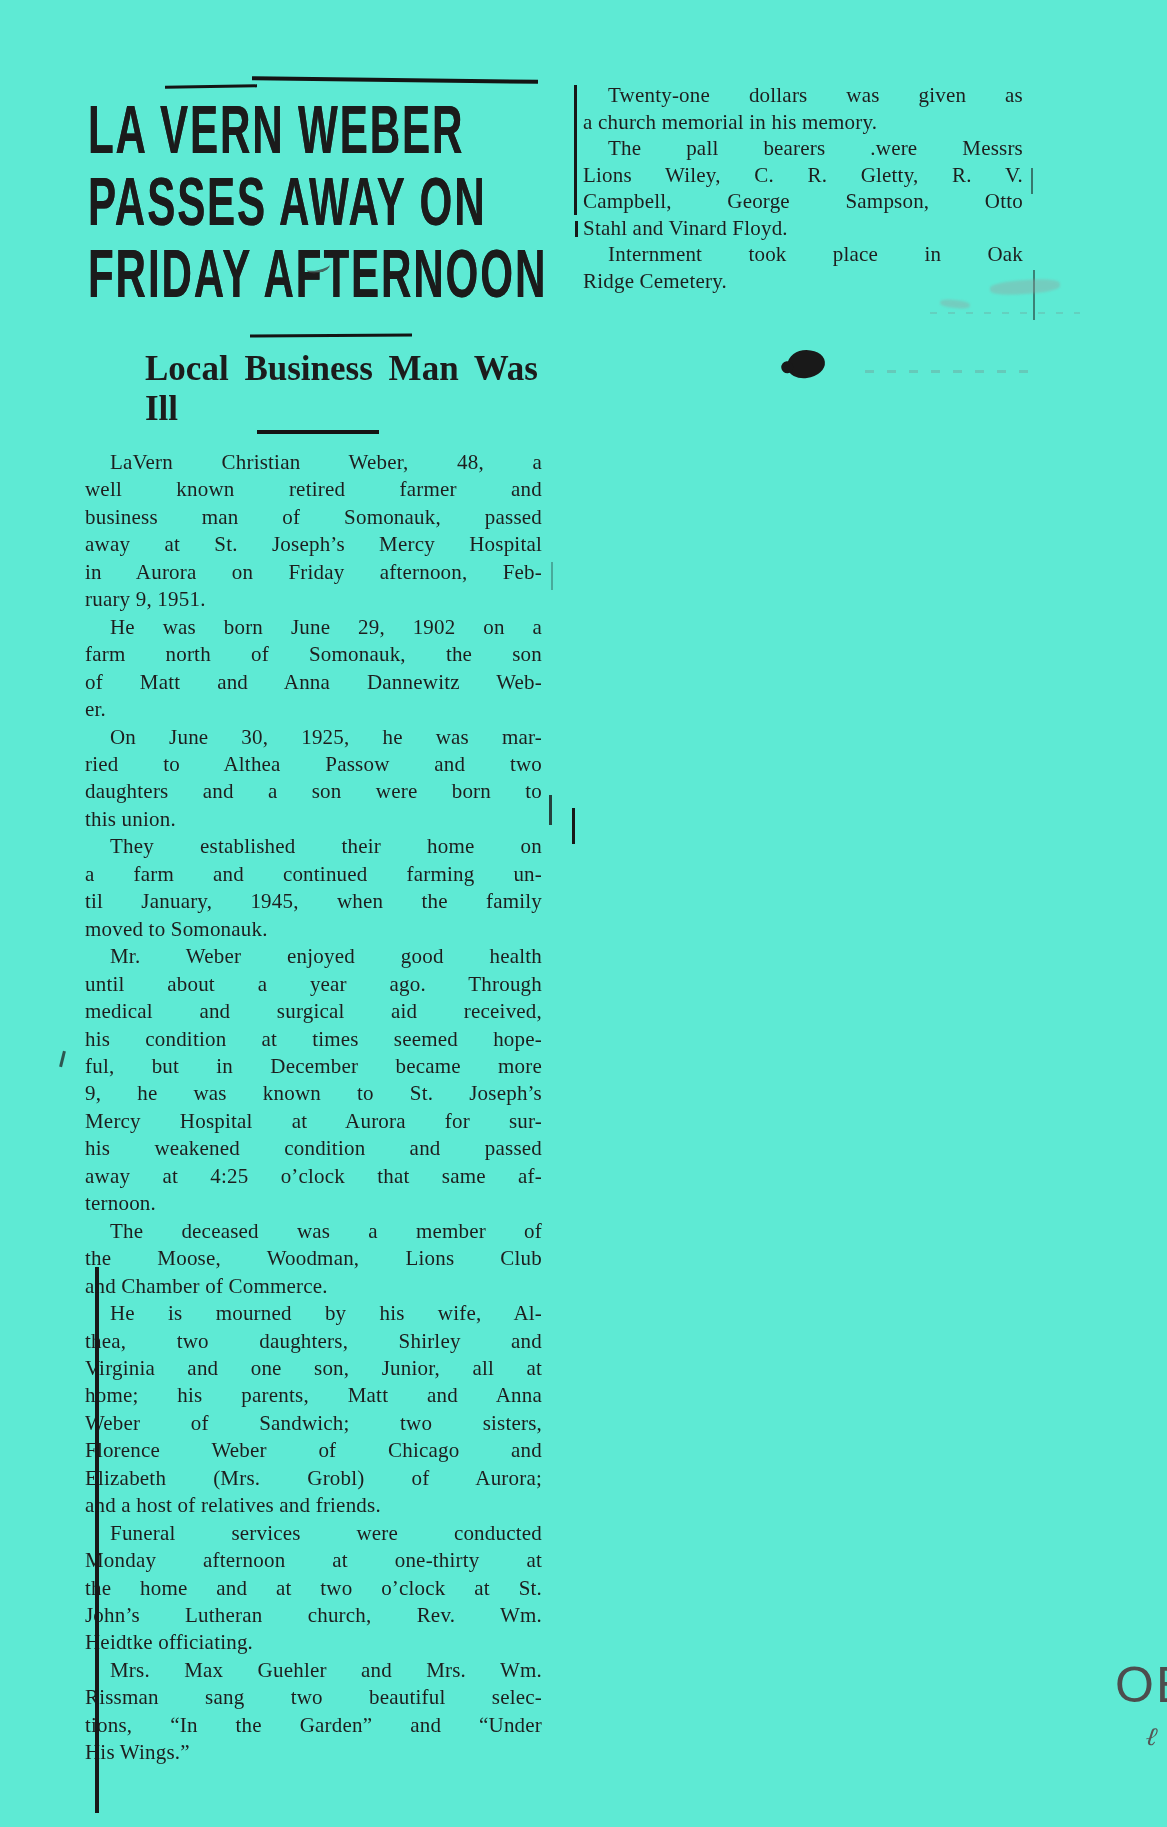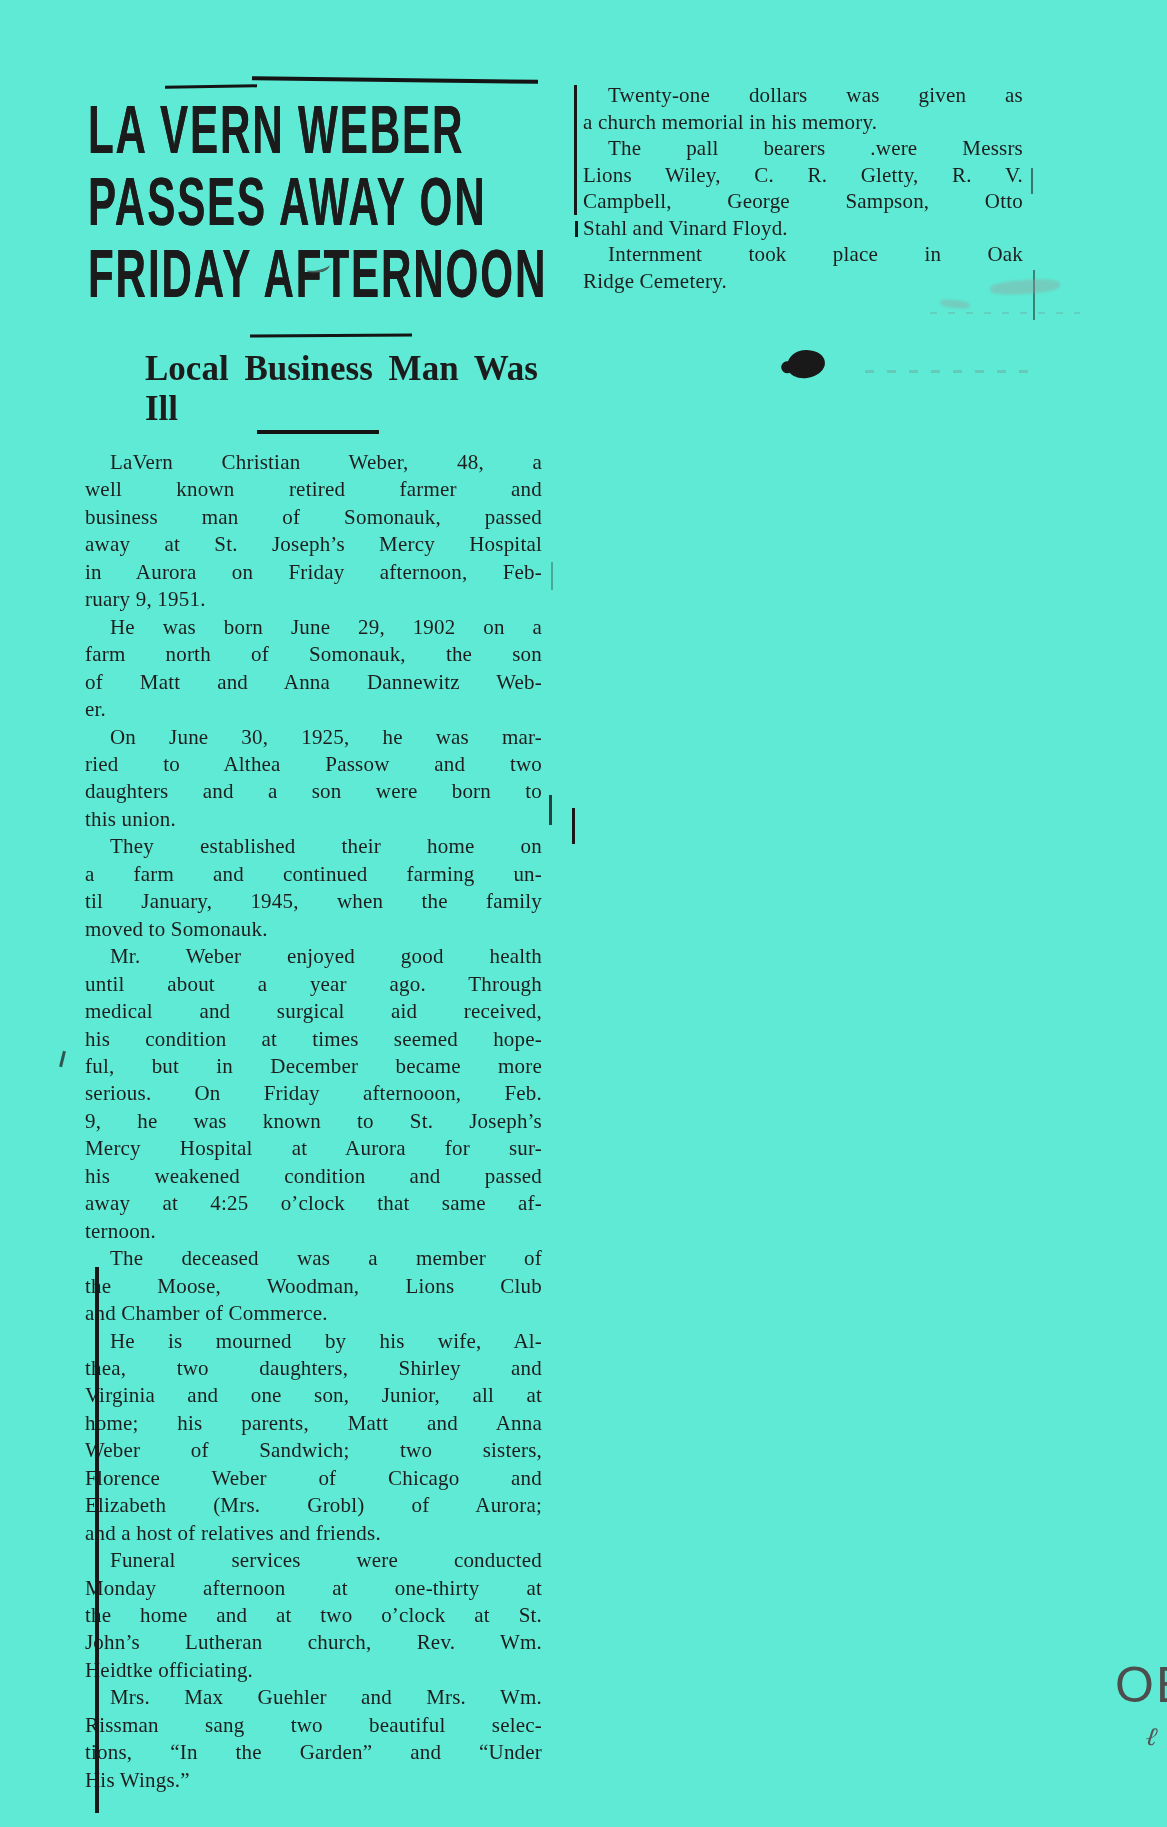--- a/index.html
+++ b/index.html
@@ -120,21 +120,20 @@
         <div class="line">a farm and continued farming un-</div>
         <div class="line">til January, 1945, when the family</div>
         <div class="line para-end">moved to Somonauk.</div>
       </div>
       <div class="paragraph">
         <div class="line para-start">Mr. Weber enjoyed good health</div>
         <div class="line">until about a year ago. Through</div>
         <div class="line">medical and surgical aid received,</div>
         <div class="line">his condition at times seemed hope-</div>
         <div class="line">ful, but in December became more</div>
-        <div class="line">serious. On Friday afternooon, Feb.</div>
         <div class="line">9, he was known to St. Joseph’s</div>
         <div class="line">Mercy Hospital at Aurora for sur-</div>
         <div class="line">his weakened condition and passed</div>
         <div class="line">away at 4:25 o’clock that same af-</div>
         <div class="line para-end">ternoon.</div>
       </div>
       <div class="paragraph">
         <div class="line para-start">The deceased was a member of</div>
         <div class="line">the Moose, Woodman, Lions Club</div>
         <div class="line para-end">and Chamber of Commerce.</div>

